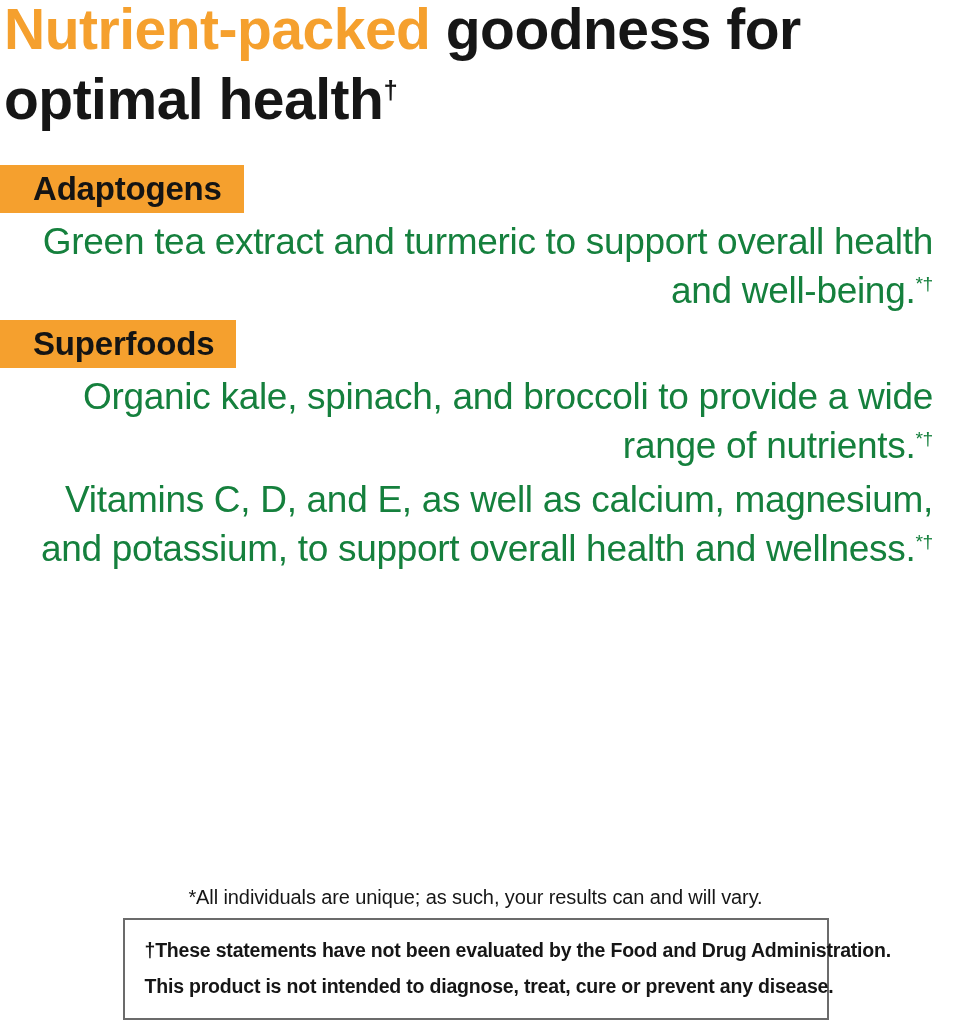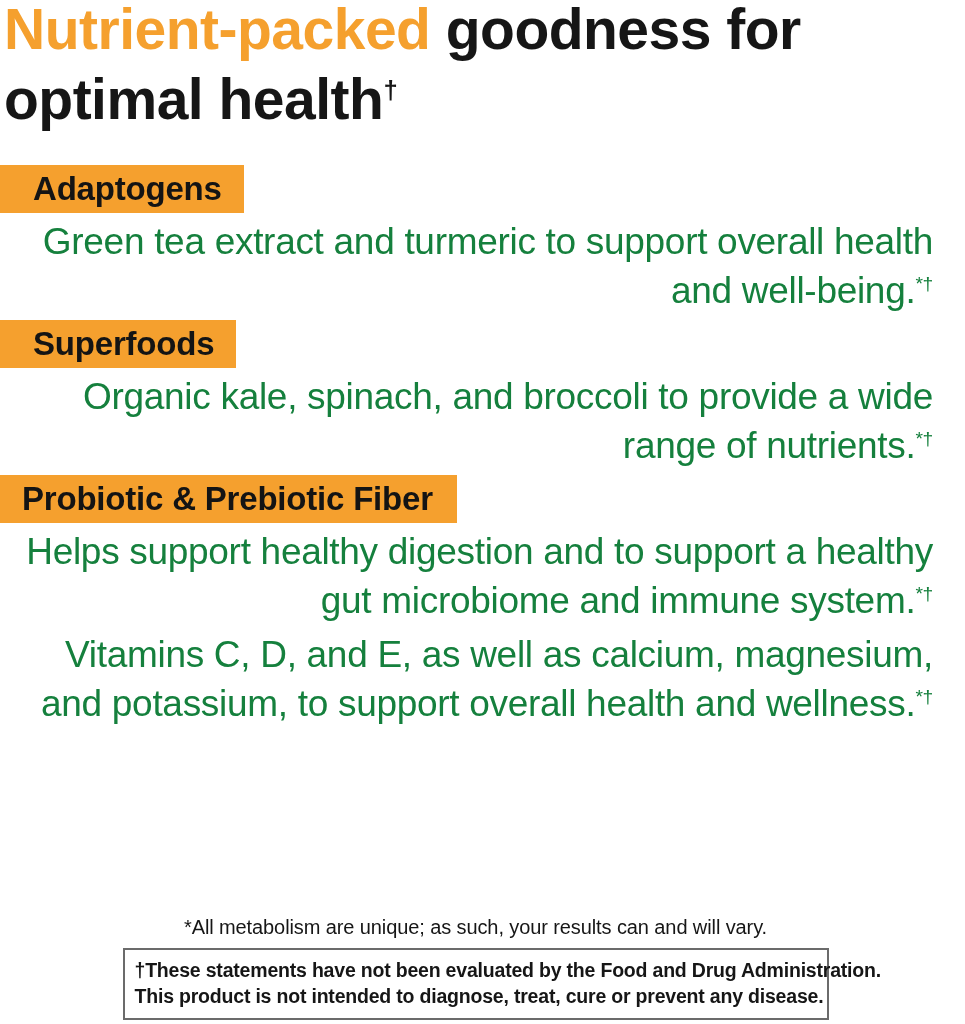--- a/index.html
+++ b/index.html
@@ -120,21 +120,21 @@
     border: 2px solid #6b6b6b;
     box-sizing: border-box;
     padding: 6px 8px 8px 8px;
     background: #ffffff;
   }
   .fda-line {
     font-size: 19.5px;
     line-height: 24px;
     font-weight: 700;
     color: #161616;
-    margin: 2px;
+    margin: 12px;
     letter-spacing: -0.2px;
     white-space: nowrap;
   }
 </style>
 </head>
 <body>
 
 <div class="page">
 
   <h1 class="headline"><span class="accent">Nutrient-packed</span><span> goodness for optimal health</span><span class="sup">†</span></h1>
@@ -148,35 +148,29 @@
       <p class="body-text s-gap-1"><span>Green tea extract and turmeric to support overall health and well-being.</span><span class="body-sup">*†</span></p>
     </div>
 
     <div class="section">
       <div class="badge-wrap">
         <span class="badge">Superfoods</span>
       </div>
       <p class="body-text s-gap-1"><span>Organic kale, spinach, and broccoli to provide a wide range of nutrients.</span><span class="body-sup">*†</span></p>
     </div>
 
-    <div class="section">
-      <div class="badge-wrap">
-        <span class="badge tight">Probiotic &amp; Prebiotic Fiber</span>
-      </div>
-      <p class="body-text s-gap-1"><span>Helps support healthy digestion and to support a healthy gut microbiome and immune system.</span><span class="body-sup">*†</span></p>
-    </div>
 
     <div class="section">
       <p class="body-text s-gap-1"><span>Vitamins C, D, and E, as well as calcium, magnesium, and potassium, to support overall health and wellness.</span><span class="body-sup">*†</span></p>
     </div>
 
 
   </div>
 
   <div class="footer">
-    <p class="note-line">*All metabolism are unique; as such, your results can and will vary.</p>
+    <p class="note-line">*All individuals are unique; as such, your results can and will vary.</p>
     <div class="fda-box">
       <p class="fda-line">†These statements have not been evaluated by the Food and Drug Administration.</p>
       <p class="fda-line">This product is not intended to diagnose, treat, cure or prevent any disease.</p>
     </div>
   </div>
 
 </div>
 
 </body></html>

